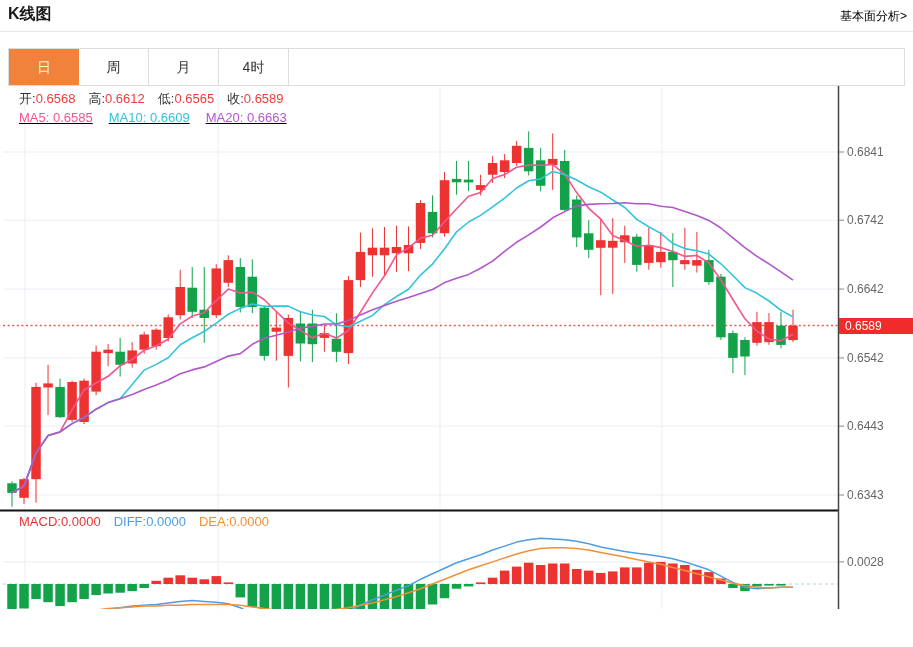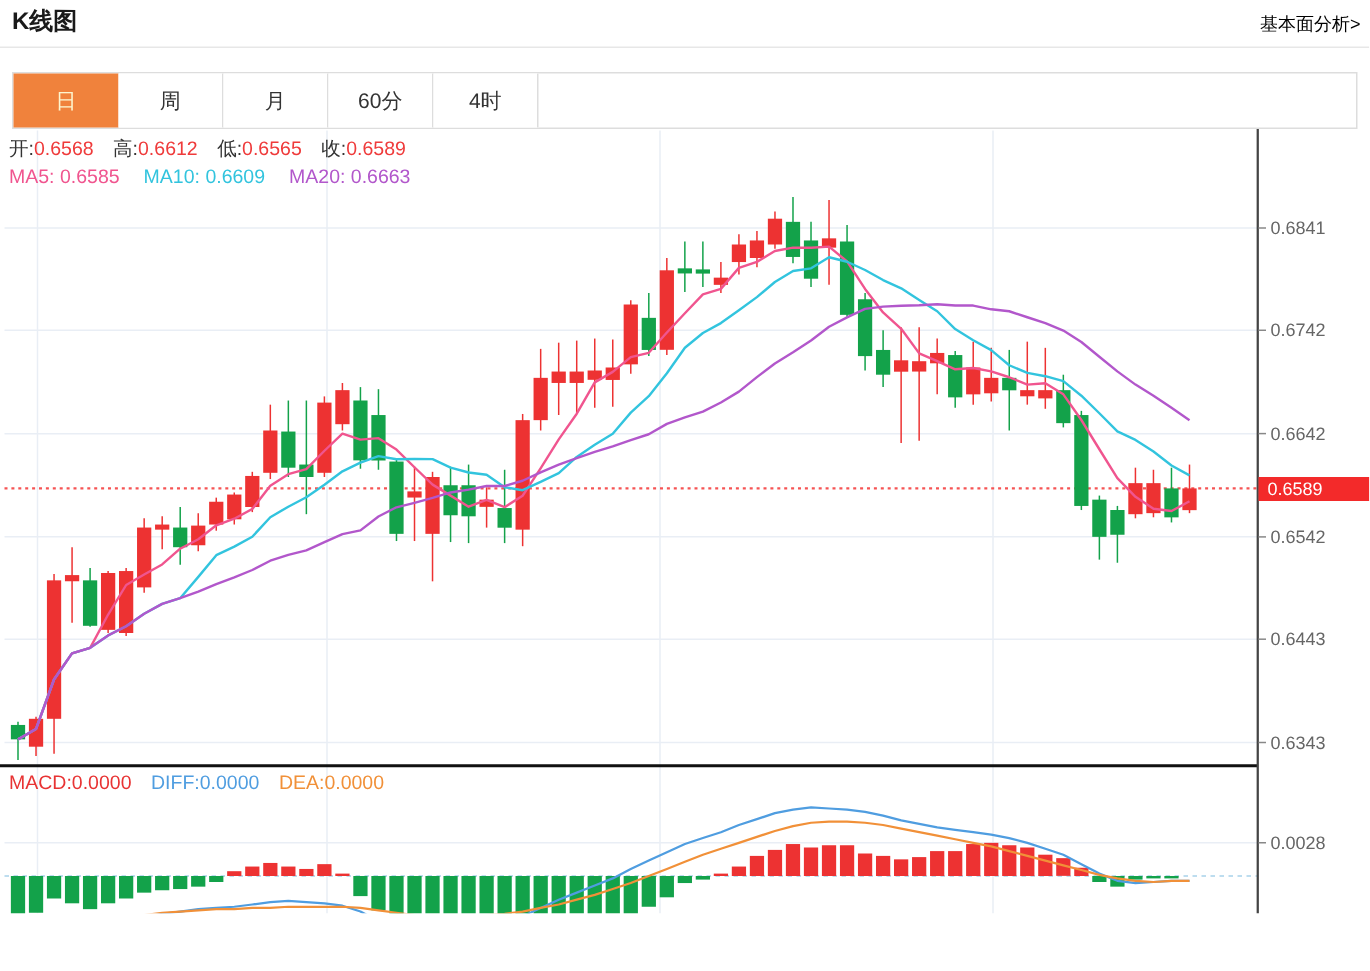--- a/index.html
+++ b/index.html
@@ -6,42 +6,41 @@
   body{font-family:"Liberation Sans","DejaVu Sans",sans-serif;}
   #app{position:relative;width:913px;height:609px;background:#fff;overflow:hidden;}
   .page-title{position:absolute;left:8px;top:4px;font-size:16px;font-weight:bold;color:#1a1a1a;}
   .fund-link{position:absolute;right:6px;top:8px;font-size:12px;color:#000000;cursor:pointer;}
   .top-rule{position:absolute;left:0;top:31px;width:913px;height:1px;background:#e7e7e7;}
   .tab-bar{position:absolute;left:8px;top:48px;width:897px;height:38px;display:flex;
            border:1px solid #ddd;box-sizing:border-box;background:#fff;z-index:3;}
   .tab{width:70px;height:100%;line-height:36px;text-align:center;font-size:14px;color:#333;
        border-right:1px solid #ddd;box-sizing:border-box;cursor:pointer;background:#fff;}
   .tab.active{background:#f0823c;color:#fdf5cf;border-right:none;}
-  .legend-row{position:absolute;left:6px;font-size:13px;z-index:2;white-space:nowrap;}
+  .legend-row{position:absolute;left:19px;font-size:13px;z-index:2;white-space:nowrap;}
   .legend-row .grp{margin-right:13px;}
   .legend-row .lbl{color:#333;}
   .legend-row .val{color:#ef3b3b;}
-  .ma-row .grp{margin-right:16px;}
+  .ma-row .grp{margin-right:16px;text-decoration:underline;}
   svg{position:absolute;left:0;top:0;z-index:1;}
   .price-badge{position:absolute;left:839px;top:318px;width:74px;height:16px;background:#f32a2a;
                color:#fff;font-size:12px;line-height:16px;padding-left:6px;box-sizing:border-box;z-index:2;}
 </style>
 </head>
 <body>
 
 <div id="app">
   <div class="page-title">K线图</div>
   <div class="fund-link">基本面分析&gt;</div>
   <div class="top-rule"></div>
 
   <div class="tab-bar">
       <div class="tab active">日</div>
       <div class="tab">周</div>
       <div class="tab">月</div>
-      <div class="tab">60分</div>
       <div class="tab">4时</div>
     </div>
 
   <svg id="chart-svg" width="913" height="647" viewBox="0 0 913 647">
       <g>
         <line x1="25" y1="87" x2="25" y2="644" stroke="#e9eef5" stroke-width="1"></line>
         <line x1="218" y1="87" x2="218" y2="644" stroke="#e9eef5" stroke-width="1"></line>
         <line x1="440" y1="87" x2="440" y2="644" stroke="#e9eef5" stroke-width="1"></line>
         <line x1="662" y1="87" x2="662" y2="644" stroke="#e9eef5" stroke-width="1"></line>
         <line x1="3" y1="152.0" x2="838" y2="152.0" stroke="#e9eef5" stroke-width="1"></line>

